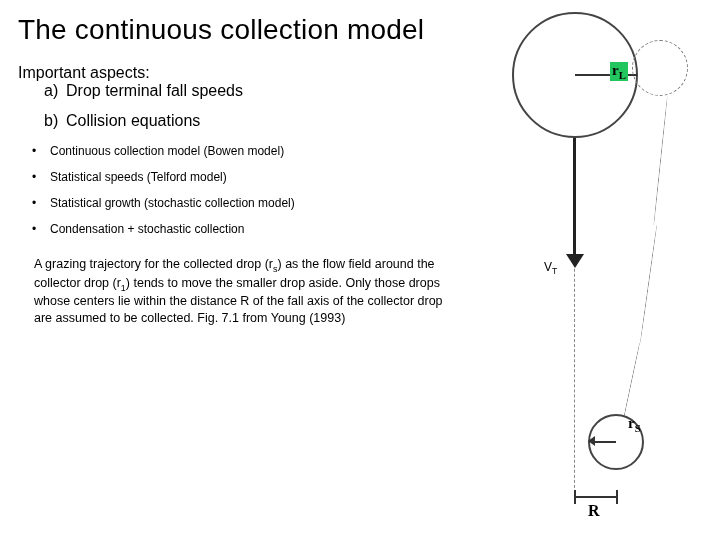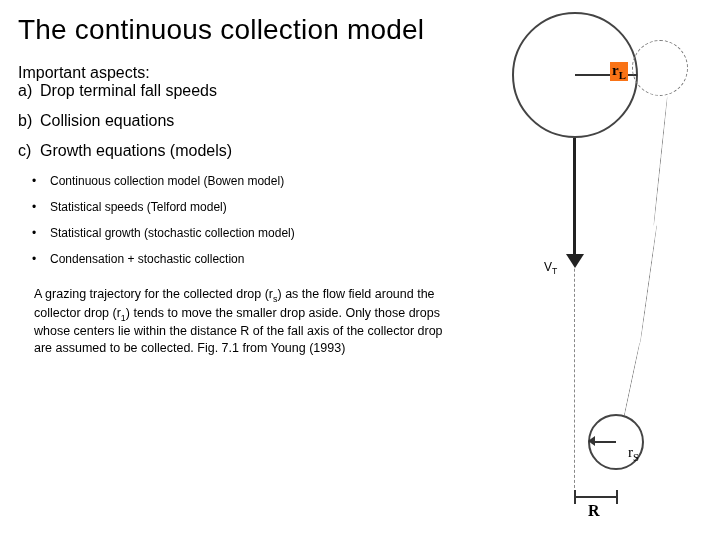--- a/index.html
+++ b/index.html
@@ -36,20 +36,21 @@
     font-size: 16px;
   }
   ol.alpha {
     list-style: none;
     padding-left: 0;
     margin-bottom: 14px;
   }
   ol.alpha li {
     font-size: 16px;
     margin-bottom: 12px;
+    margin-left: 26px;
   }
   ol.alpha li .marker {
     display: inline-block;
     width: 22px;
   }
   ul.bullets {
     list-style: none;
     padding-left: 18px;
     margin-top: 2px;
   }
@@ -145,42 +146,42 @@
   .rL-line {
     position: absolute;
     top: 68px; left: 65px;
     width: 62px; height: 2px; background: #333;
   }
   .rL-lbl {
     position: absolute;
     top: 56px; left: 100px;
     font-family: Georgia, serif;
     font-size: 15px; font-weight: bold;
-    background: #f97316;
+    background: #22c55e;
     padding: 0 2px;
   }
   
   .rS-line {
     position: absolute;
     top: 435px; left: 82px;
     width: 24px; height: 2px; background: #333;
   }
   .rS-arrowL {
     position: absolute;
     top: 430px; left: 78px;
     width:0;height:0;
     border-top: 5px solid transparent;
     border-bottom: 5px solid transparent;
     border-right: 7px solid #333;
   }
   .rS-lbl {
     position: absolute;
-    top: 438px; left: 118px;
+    top: 409px; left: 118px;
     font-family: Georgia, serif;
-    font-size: 15px; font-weight: normal;
+    font-size: 15px; font-weight: bold;
   }
   
   .R-line {
     position: absolute;
     top: 490px; left: 64px;
     width: 44px; height: 2px; background: #333;
   }
   .R-tickL { position:absolute; top:484px; left:64px; width:2px; height:14px; background:#333; }
   .R-tickR { position:absolute; top:484px; left:106px; width:2px; height:14px; background:#333; }
   .R-lbl {
@@ -204,23 +205,20 @@
     <h1>The continuous collection model</h1>
     <p class="subhead">Important aspects:</p>
 
     <ol class="alpha">
       <li>
         <span class="marker">a)</span><span>Drop terminal fall speeds</span>
       </li>
       <li>
         <span class="marker">b)</span><span>Collision equations</span>
       </li>
-      <li>
-        <span class="marker">c)</span><span>Growth equations (models)</span>
-      </li>
     </ol>
 
     <ul class="bullets">
       <li>Continuous collection model (Bowen model)</li>
       <li>Statistical speeds (Telford model)</li>
       <li>Statistical growth (stochastic collection model)</li>
       <li>Condensation + stochastic collection</li>
     </ul>
 
     <p class="caption">

